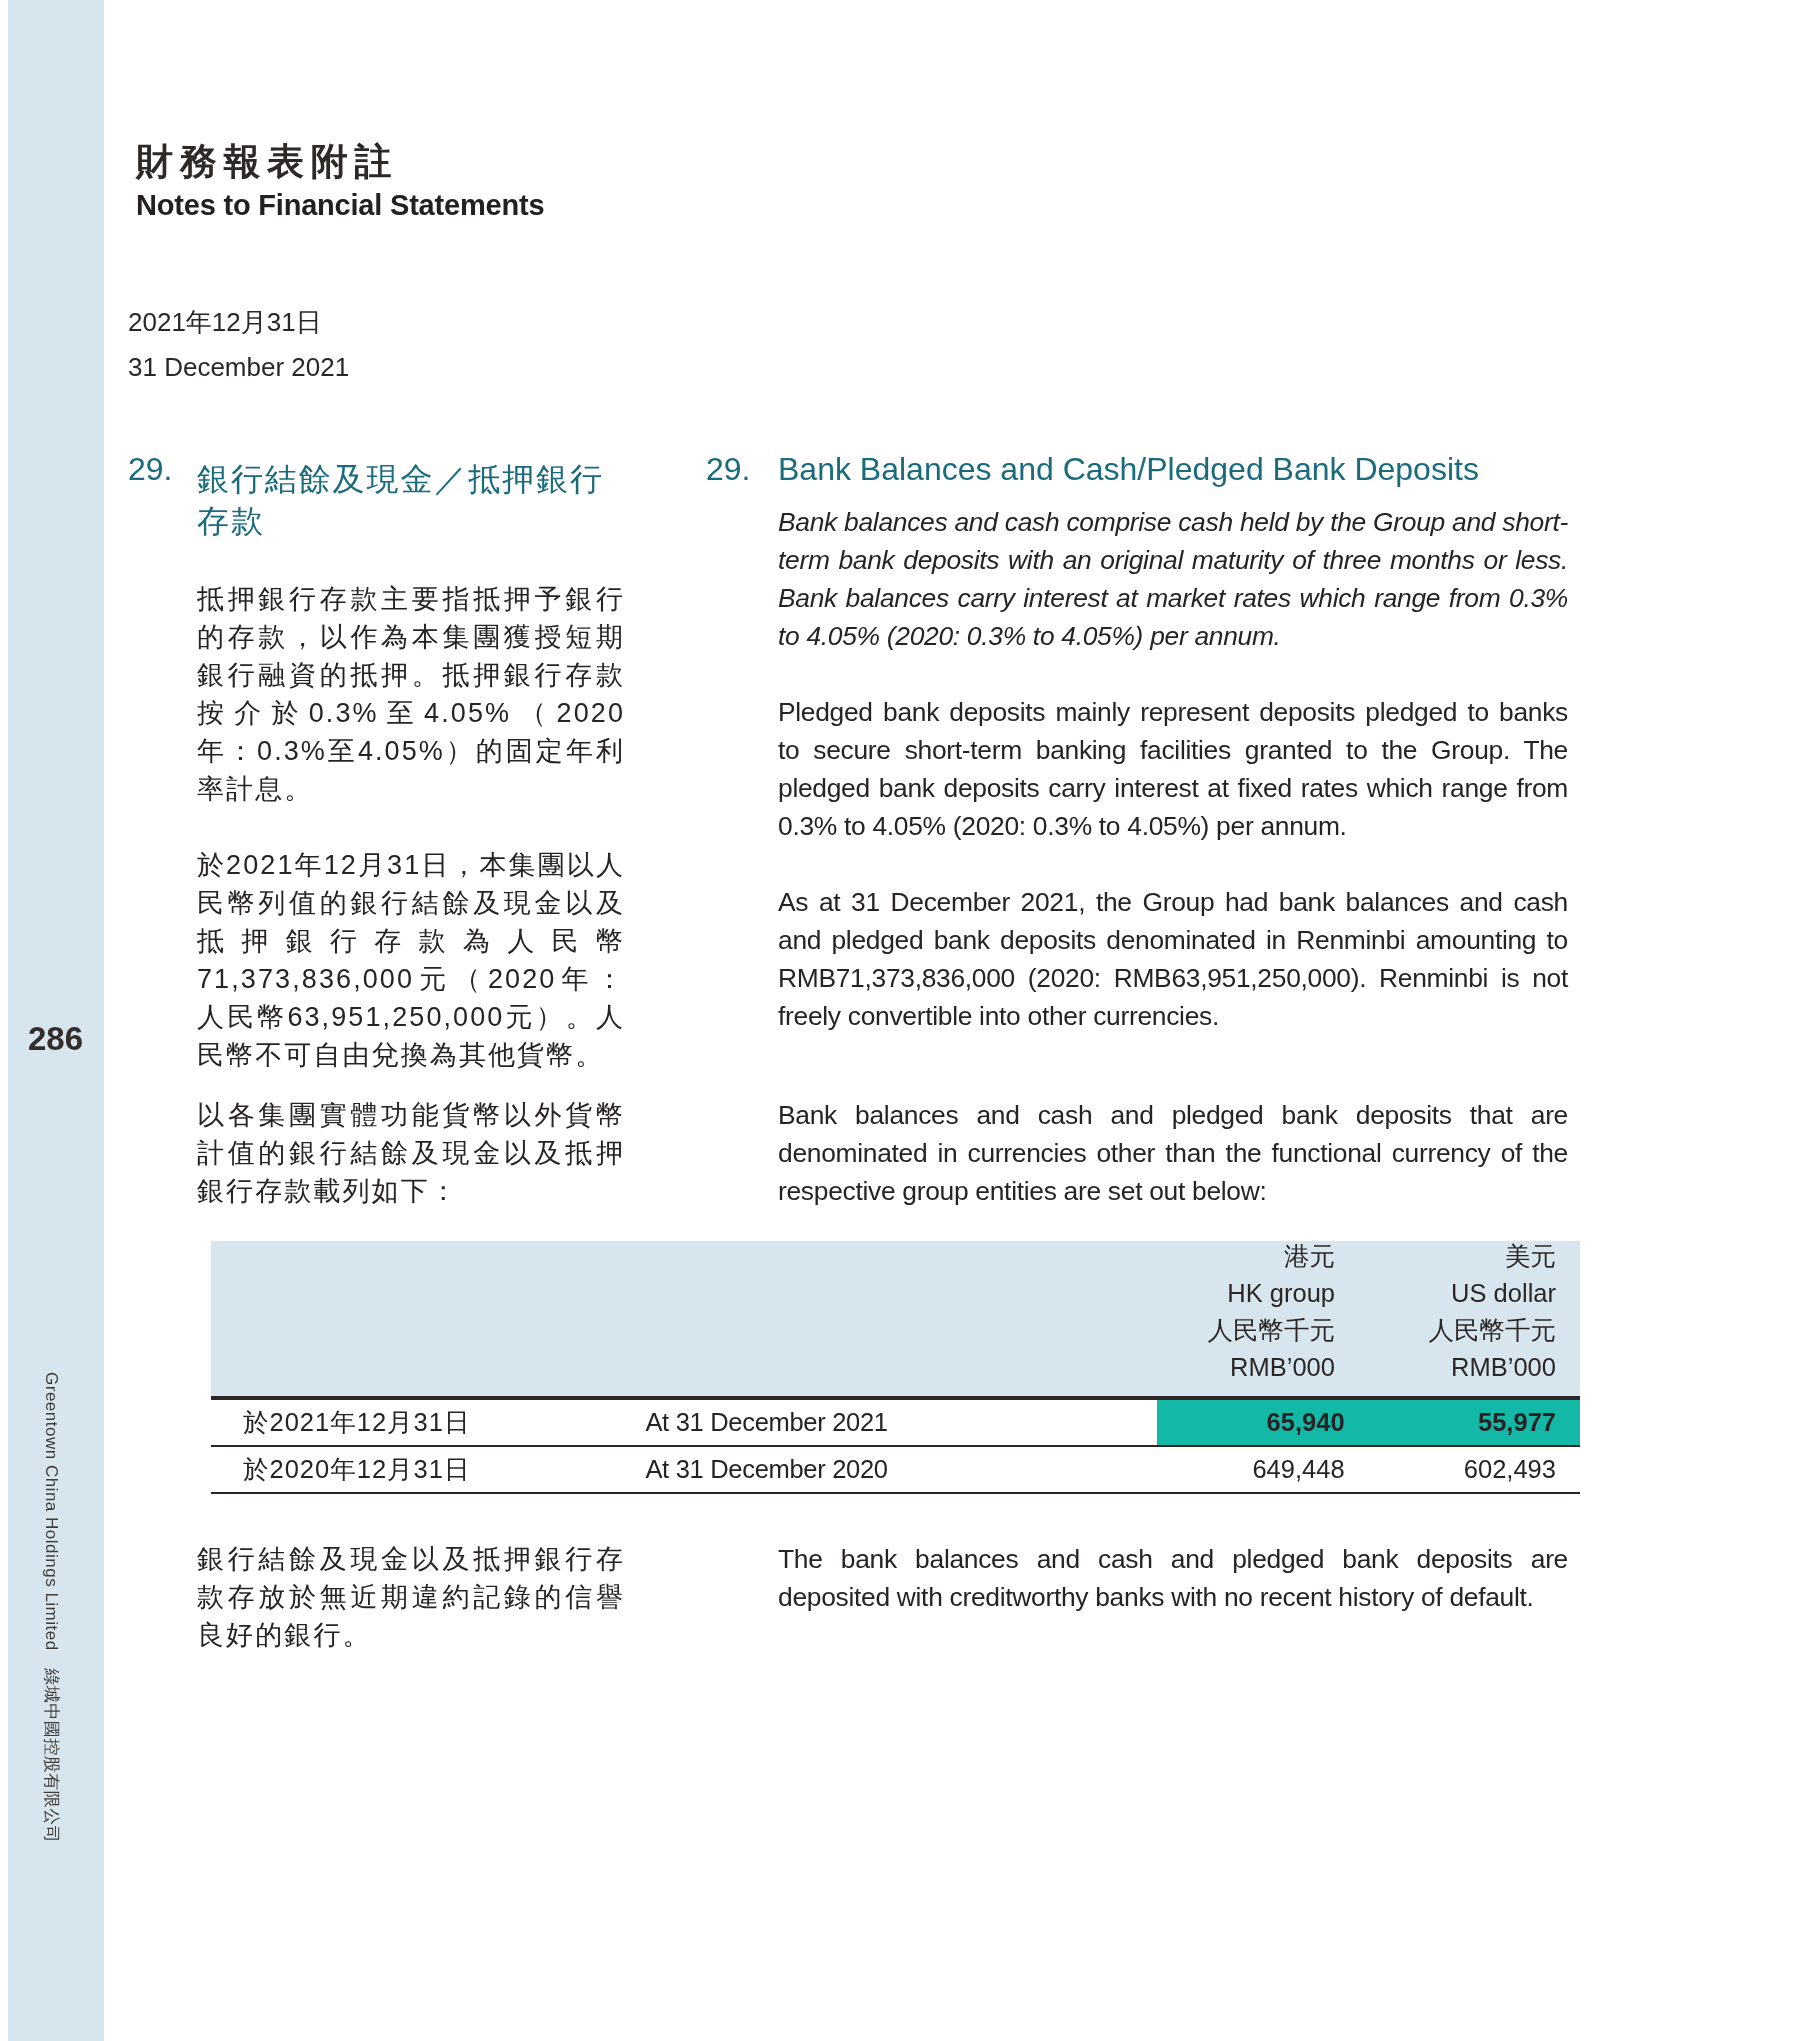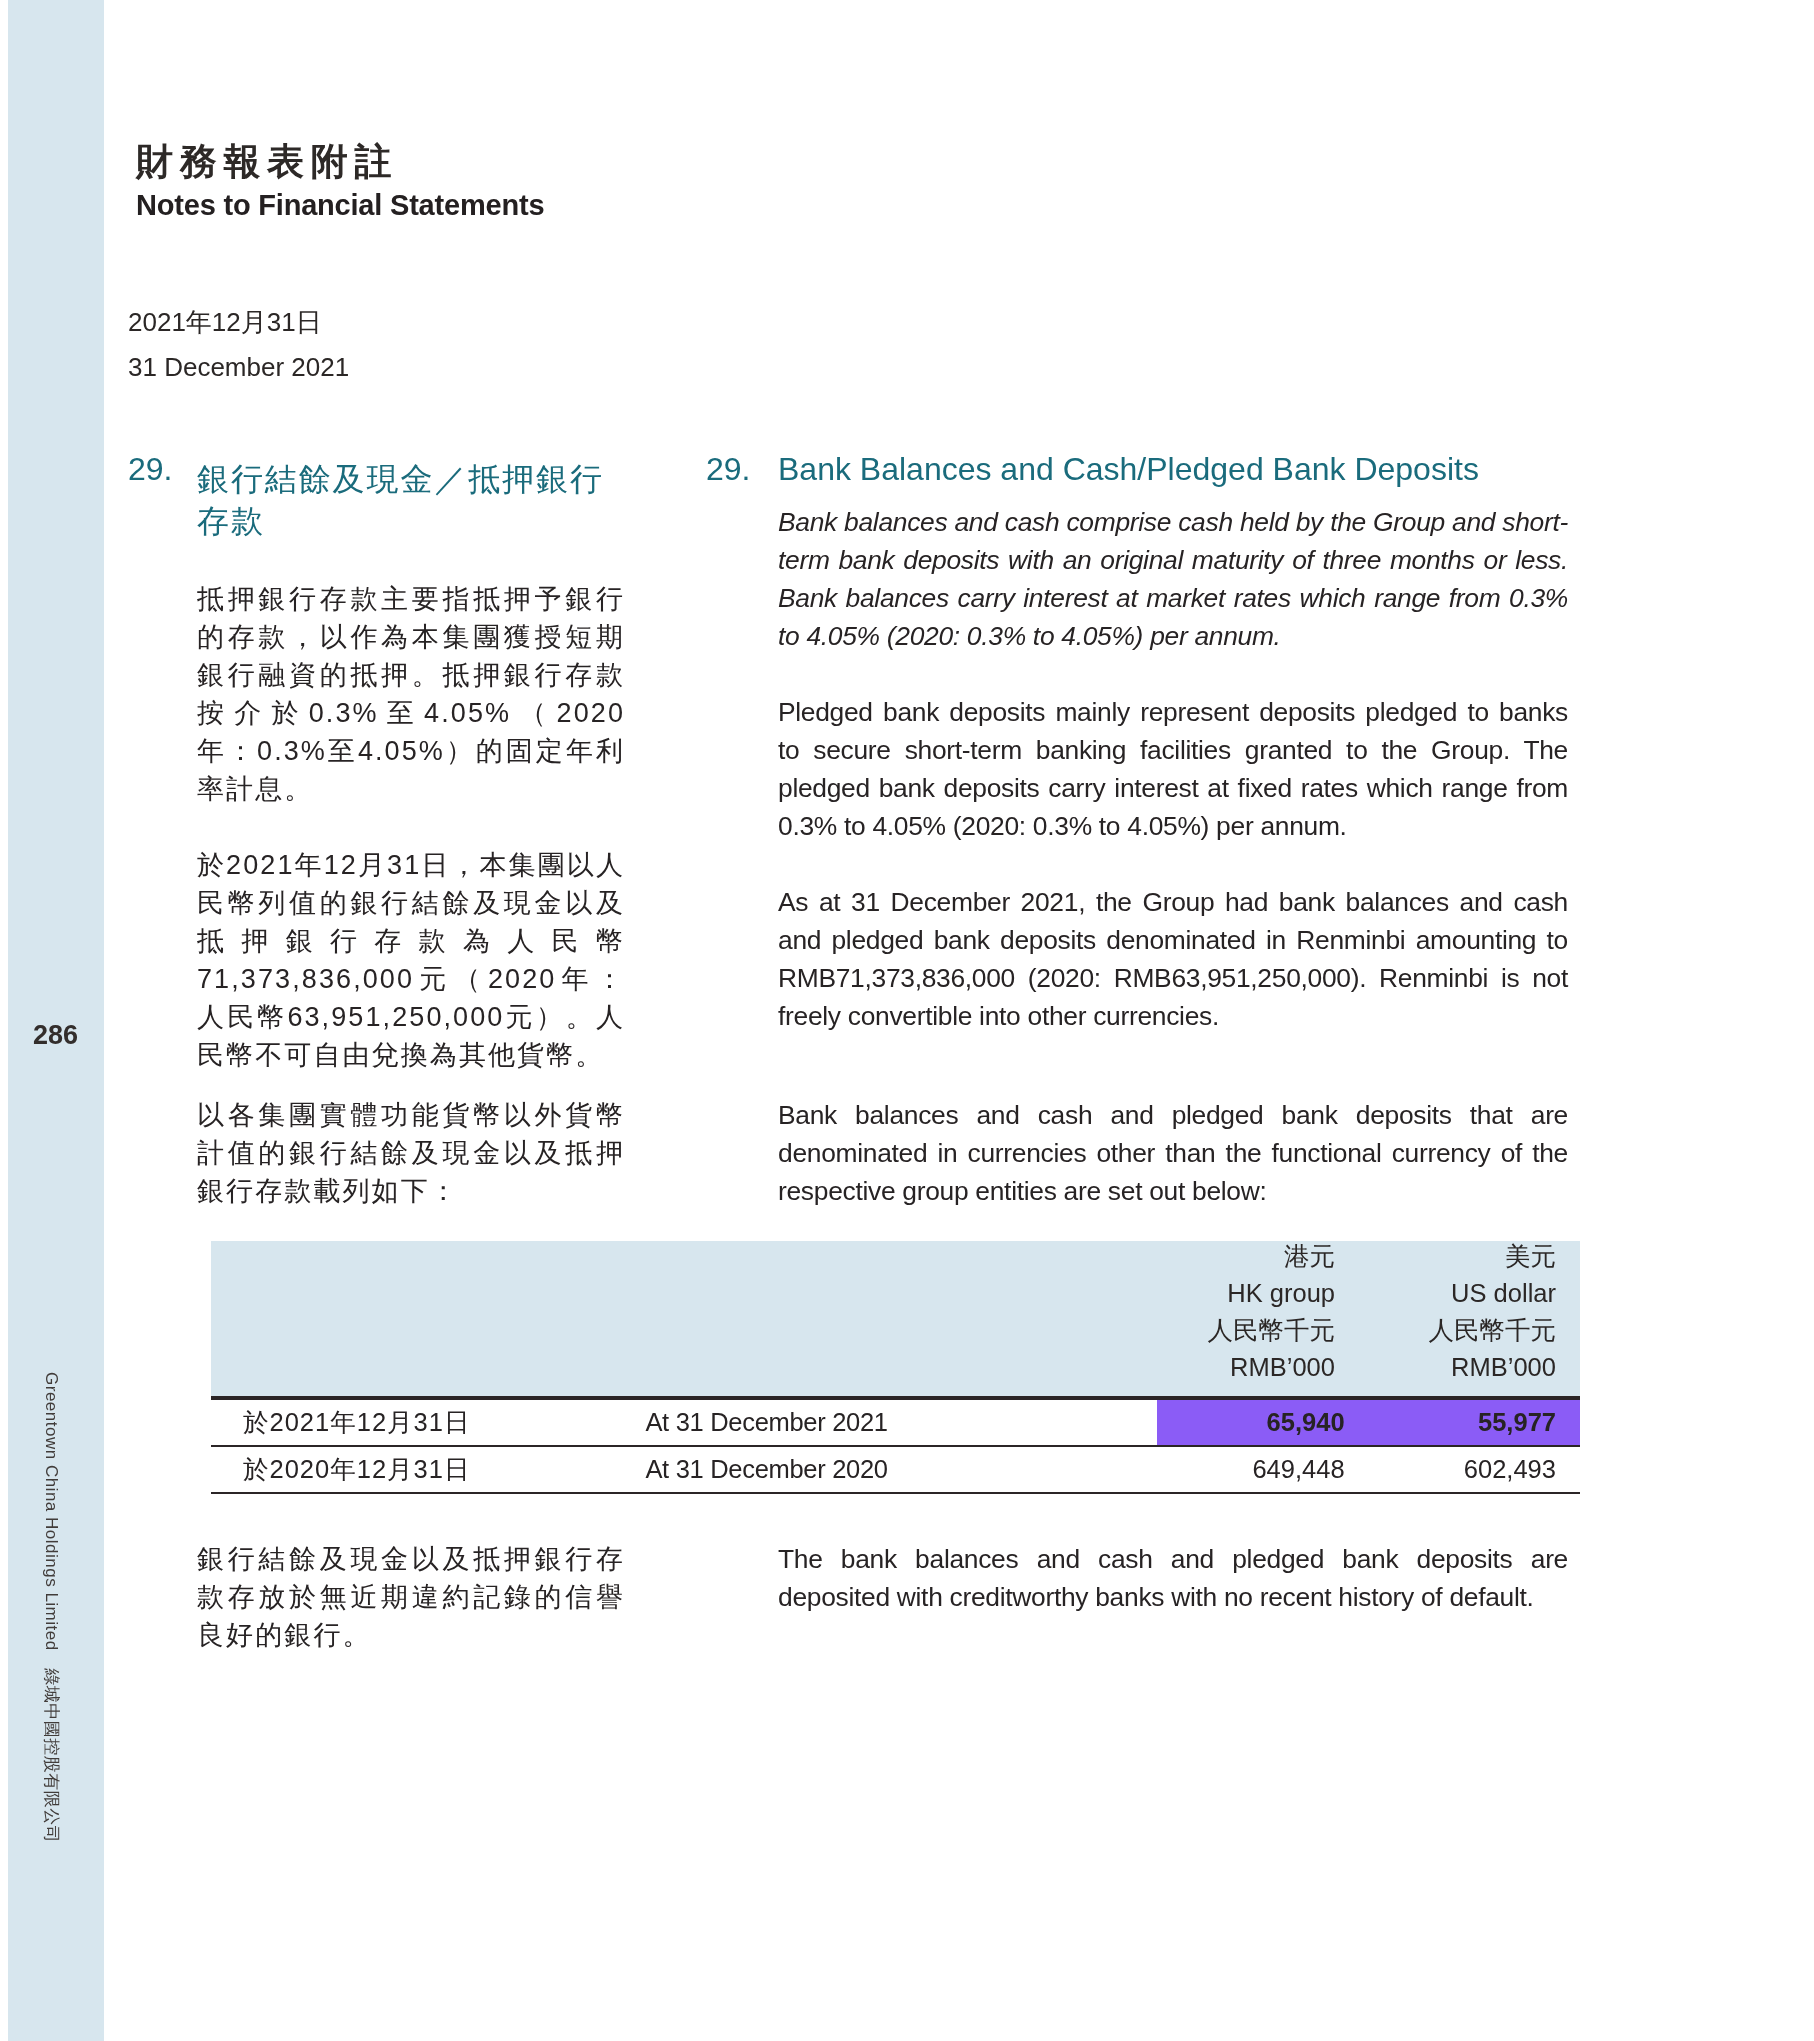--- a/index.html
+++ b/index.html
@@ -11,21 +11,21 @@
     color:#272324;
     overflow:hidden;
   }
   
   .strip{
     position:absolute;left:7.7px;top:0;width:96px;height:2041px;
     background:#d7e6ee;
   }
   .page-num{
     position:absolute;left:0;top:1020px;width:111px;
-    text-align:center;font-size:27px;font-weight:bold;color:#332e2c;
+    text-align:center;font-size:33px;font-weight:bold;color:#332e2c;
   }
   .company-vert{
     position:absolute;left:63px;top:1372px;
     transform:rotate(90deg);transform-origin:0 0;
     white-space:nowrap;font-size:17px;color:#413c3a;letter-spacing:0.5px;
   }
   
   .hdr{position:absolute;left:136px;top:138px;}
   .hdr-zh{
     font-family:"DejaVu Serif", serif;
@@ -65,21 +65,21 @@
     display:flex;align-items:flex-end;
     background:#d7e6ee;height:155px;
     border-bottom:4.8px solid #2b2526;
   }
   .t-head .spacer{flex:1;}
   .h-col{width:197px;text-align:right;padding:0 24px 9.6px 0;line-height:37px;color:#2b2726;}
   .t-row{display:flex;align-items:center;height:45px;border-bottom:2.9px solid #2b2526;}
   .c-label-zh{width:423px;padding-left:32px;letter-spacing:1px;}
   .c-label-en{width:538px;letter-spacing:-0.3px;}
   .c-val{width:197px;text-align:right;padding-right:24px;}
-  .t-row.first .c-val{background:#8b5cf6;font-weight:bold;height:45px;line-height:45px;}
+  .t-row.first .c-val{background:#14b8a6;font-weight:bold;height:45px;line-height:45px;}
   
   .closing-zh{
     position:absolute;left:197px;top:1540px;width:428px;
     font-size:27px;line-height:38px;text-align:justify;letter-spacing:2.1px;
   }
   .closing-en{
     position:absolute;left:778px;top:1540px;width:790px;
     font-size:26.4px;line-height:38px;text-align:justify;letter-spacing:-0.3px;
   }
 </style>

